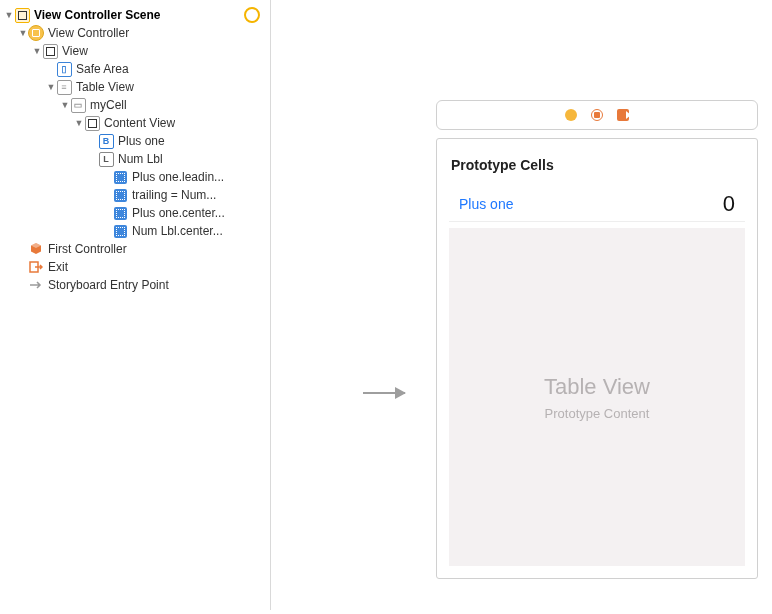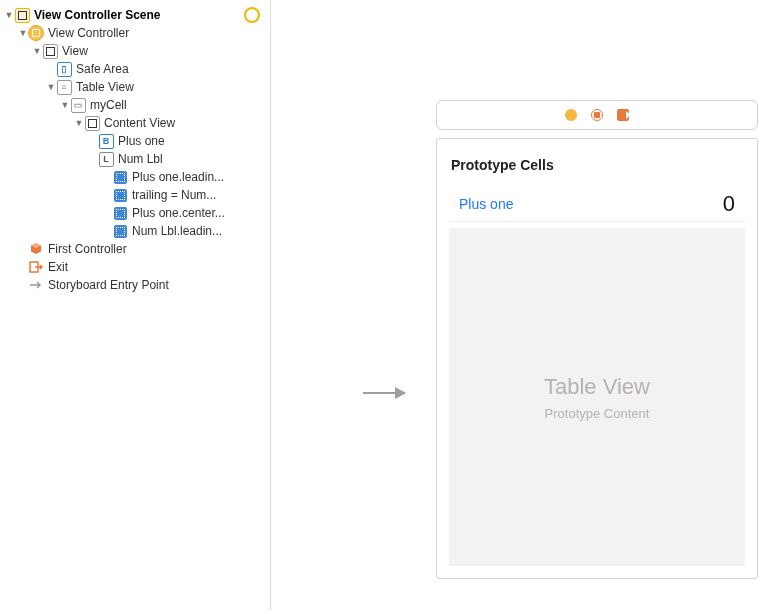--- a/index.html
+++ b/index.html
@@ -162,21 +162,21 @@
       <span class="ic">
           <span class="ic-constraint"></span>
         </span>
       <span class="lbl">Plus one.center...</span>
     </div>
     <div class="row">
       <span class="indent" style="width:112px"></span>
       <span class="ic">
           <span class="ic-constraint"></span>
         </span>
-      <span class="lbl">Num Lbl.leadin...</span>
+      <span class="lbl">Num Lbl.center...</span>
     </div>
 
     <div class="row">
       <span class="indent" style="width:28px"></span>
       <span class="ic ic-cube">
         <svg width="14" height="14" viewBox="0 0 14 14">
             <path fill="#e8793a" d="M7 1l5 2.5v6L7 12 2 9.5v-6z"></path>
             <path fill="#fff" opacity=".4" d="M7 1l5 2.5L7 6 2 3.5z"></path>
           </svg>
       </span>

